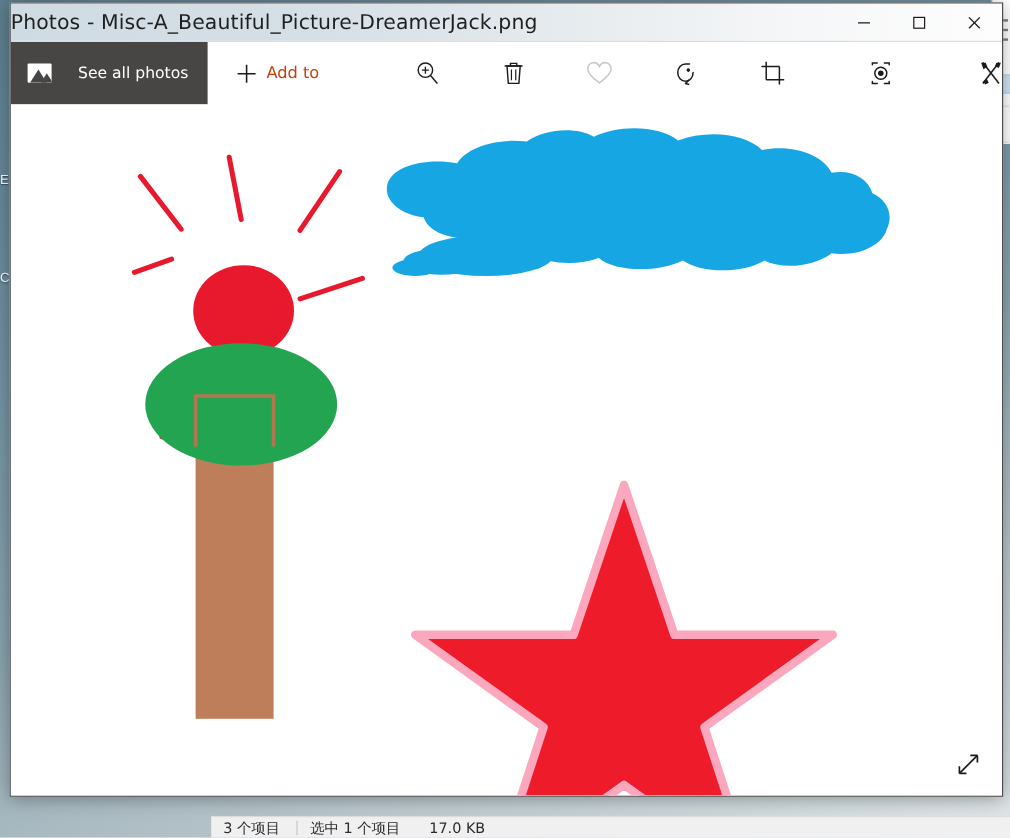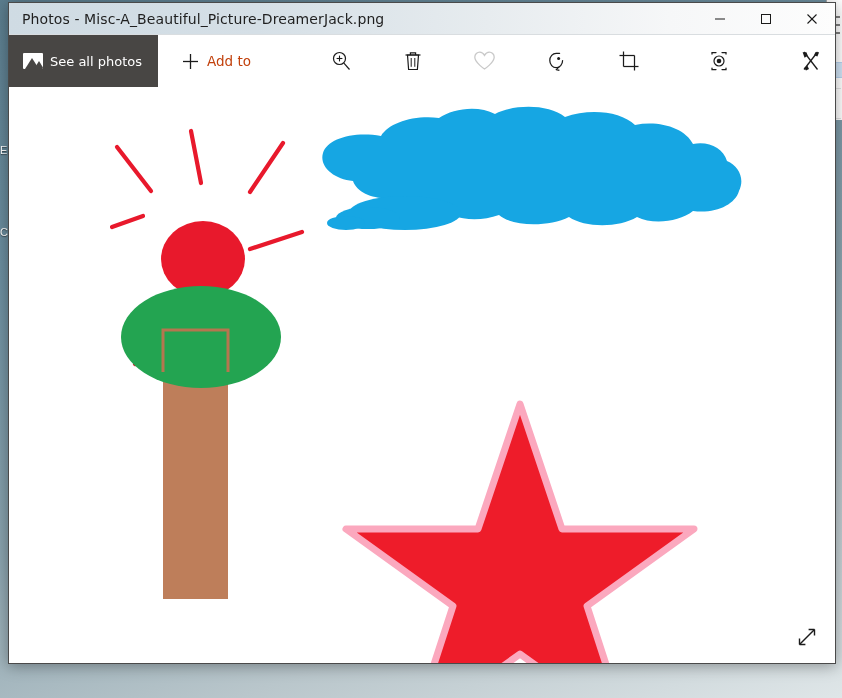--- a/index.html
+++ b/index.html
@@ -95,22 +95,22 @@
   #titlebar {
     position: relative;
     height: 31px;
     min-height: 31px;
     background: linear-gradient(to right, #cfdbe3 0%, #d5dfe6 30%, #e7ecef 58%, #f6f7f8 80%, #fdfdfd 100%);
     display: flex;
     align-items: center;
     border-bottom: 1px solid #d9dde0;
   }
   #titlebar-text {
-    padding-left: 13px;
-    font-size: 14px;
+    padding-left: 0;
+    font-size: 17px;
     color: #1f1f1f;
     font-family: "DejaVu Sans", sans-serif;
     letter-spacing: .1px;
     white-space: nowrap;
   }
   #window-controls {
     position: absolute;
     right: 0; top: 0;
     height: 31px;
     display: flex;
@@ -131,21 +131,21 @@
     min-height: 52px;
     background: #ffffff;
     display: flex;
     align-items: stretch;
   }
   #see-all-photos {
     background: #484644;
     color: #ffffff;
     display: flex;
     align-items: center;
-    gap: 7px;
+    gap: 22px;
     padding: 0 16px 0 14px;
     cursor: default;
     font-size: 13px;
     font-family: "DejaVu Sans", sans-serif;
     white-space: nowrap;
   }
   .sap-icon {
     width: 20px; height: 16px;
     background: #ffffff;
     position: relative;
@@ -237,20 +237,26 @@
   <div id="bg-explorer">
     <div class="bg-exp-line" style="top:16px; width:11px;"></div>
     <div class="bg-exp-line" style="top:24px; width:11px;"></div>
     <div class="bg-exp-line" style="top:32px; width:11px;"></div>
     <div class="bg-exp-glyph" style="left:1px; top:44px;">⌖</div>
     <div class="bg-exp-sel" style="top:62px;"></div>
     <div class="bg-exp-line" style="top:88px; width:12px; height:1px; background:#e2e2e2;"></div>
     <div class="bg-exp-line" style="top:118px; width:12px; height:1px; background:#e2e2e2;"></div>
   </div>
 
+  <div id="bg-statusbar">
+    <span class="stat-cell">3 个项目</span>
+    <span class="stat-sep"></span>
+    <span class="stat-cell">选中 1 个项目</span>
+    <span class="stat-cell">17.0 KB</span>
+  </div>
 </div>
 
 <div id="photos-window">
 
   <div id="titlebar">
     <div id="titlebar-text">Photos - Misc-A_Beautiful_Picture-DreamerJack.png</div>
 
     <div id="window-controls">
       <div class="wc-btn">
         <svg width="12" height="12" viewBox="0 0 12 12">

